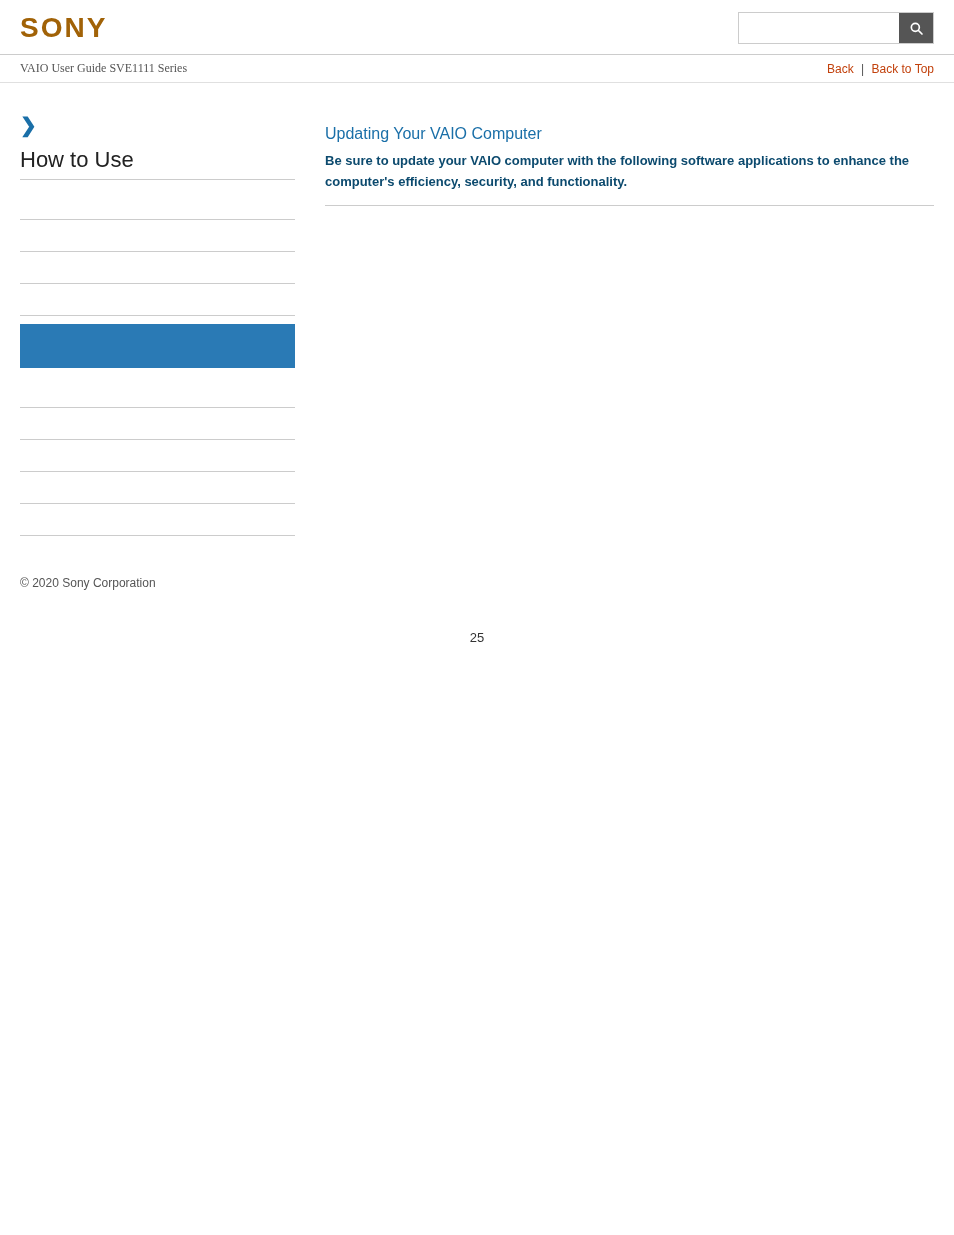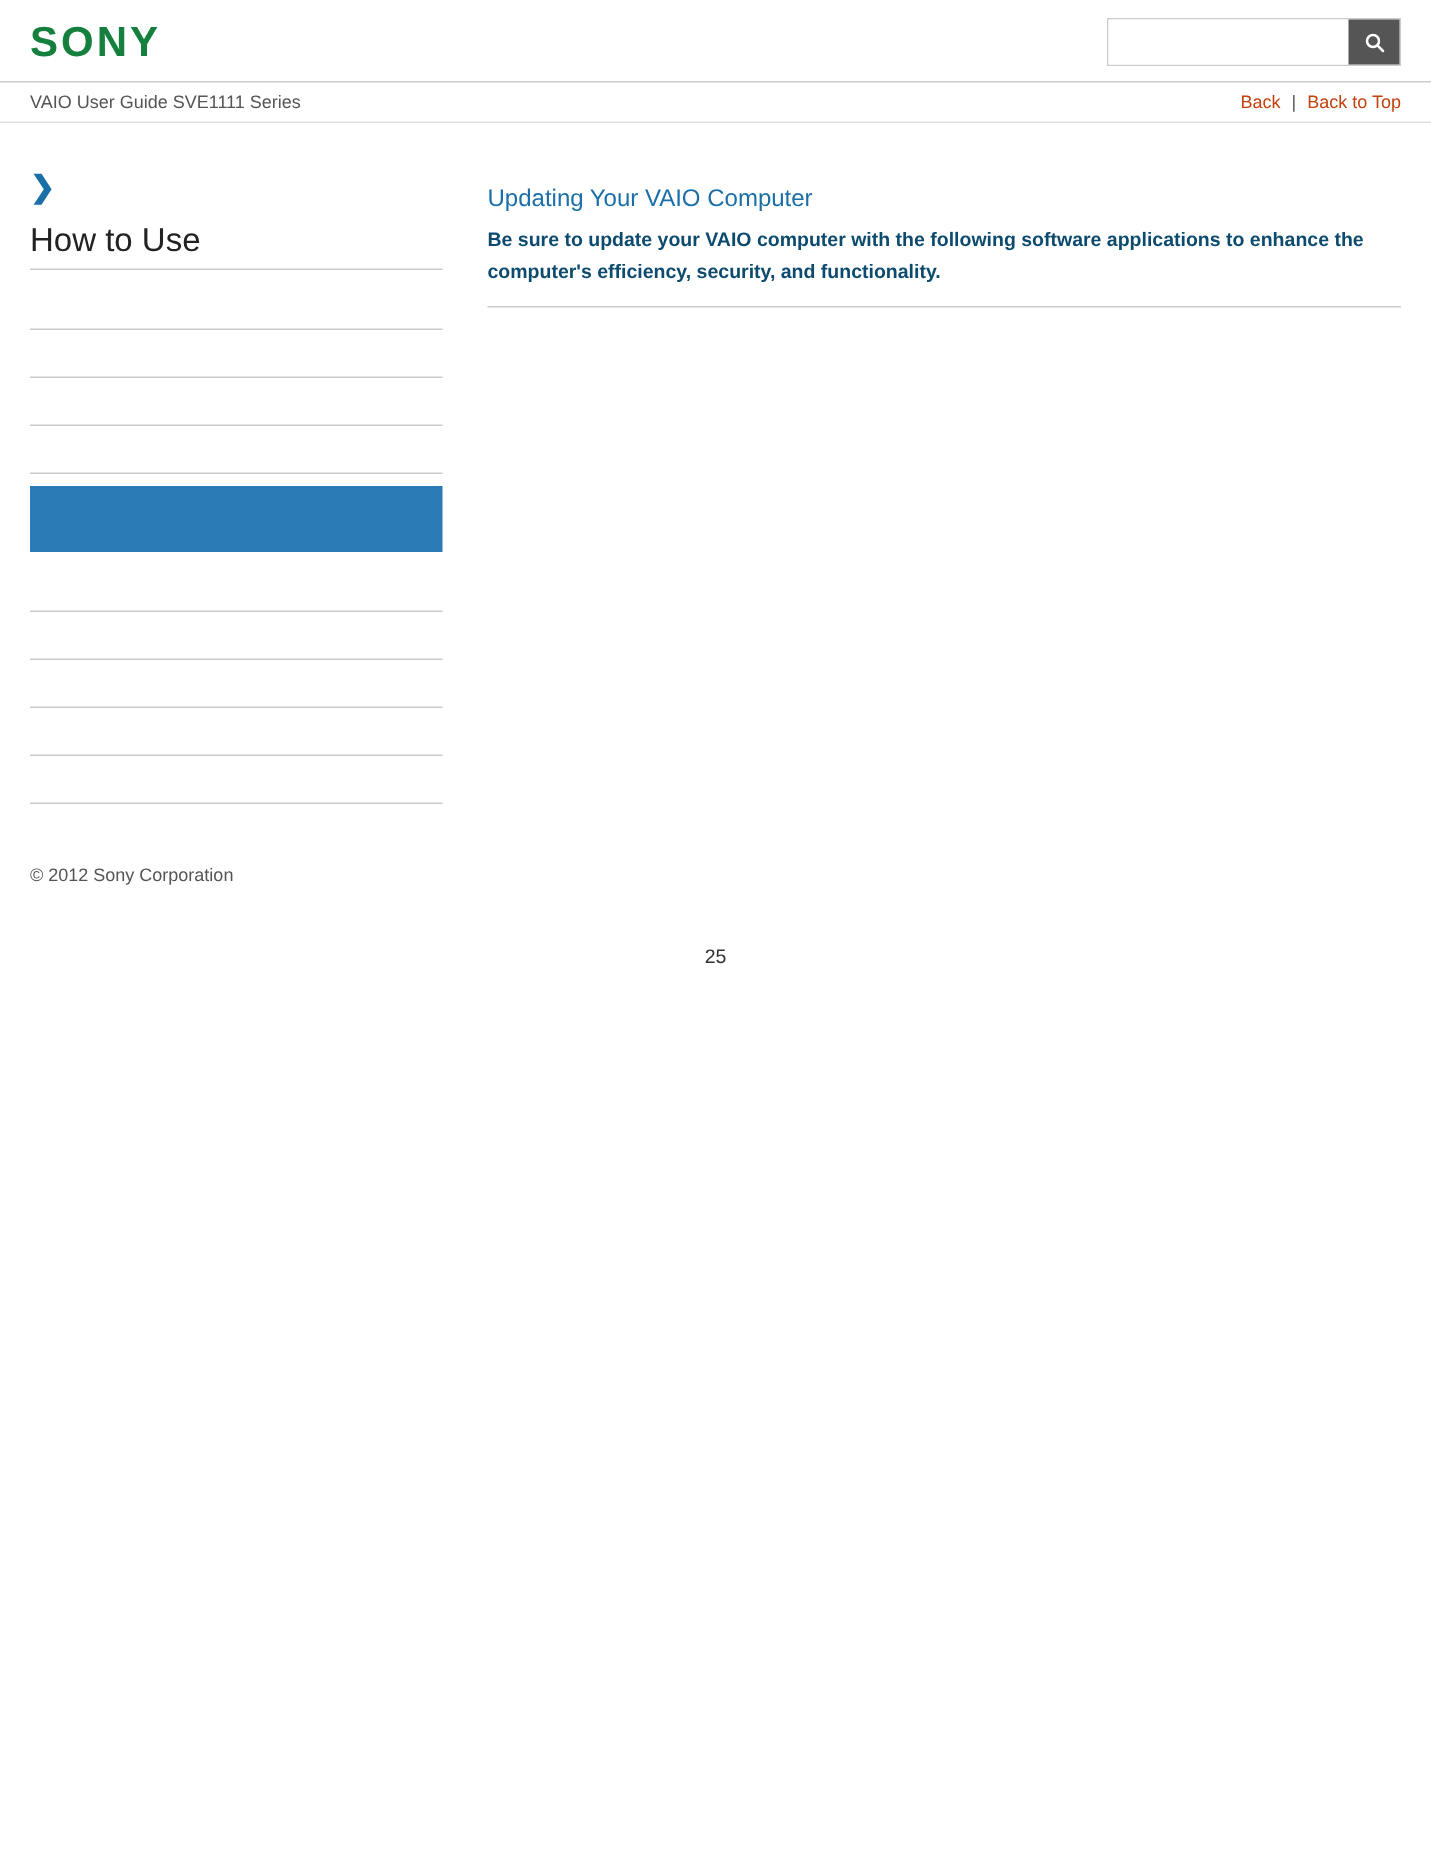--- a/index.html
+++ b/index.html
@@ -23,21 +23,21 @@
       align-items: center;
       justify-content: space-between;
       padding: 12px 20px 10px 20px;
       border-bottom: 1px solid #ccc;
     }
 
     .sony-logo {
       font-size: 28px;
       font-weight: 900;
       letter-spacing: 2px;
-      color: #15803d;
+      color: #a16207;
       font-family: Arial Black, Arial, sans-serif;
     }
 
     .search-box {
       display: flex;
       align-items: center;
       border: 1px solid #ccc;
     }
 
     .search-input {
@@ -71,20 +71,21 @@
       display: flex;
       justify-content: space-between;
       align-items: center;
       padding: 6px 20px;
       border-bottom: 1px solid #e0e0e0;
     }
 
     .nav-left {
       font-size: 12px;
       color: #555;
+      font-family: Liberation Serif, serif;
     }
 
     .nav-right {
       font-size: 12px;
     }
 
     .nav-right a, .nav-link {
       color: #c2410c;
       text-decoration: none;
       cursor: pointer;
@@ -270,16 +271,16 @@
   </div>
 
   <div class="content-area">
     <a class="content-title">Updating Your VAIO Computer</a>
     <p class="content-description">Be sure to update your VAIO computer with the following software applications to enhance the computer's efficiency, security, and functionality.</p>
   </div>
 
 </div>
 
 <div class="footer">
-  <span>© 2012 Sony Corporation</span>
+  <span>© 2020 Sony Corporation</span>
 </div>
 
 <div class="page-number">25</div>
 
 </body></html>

